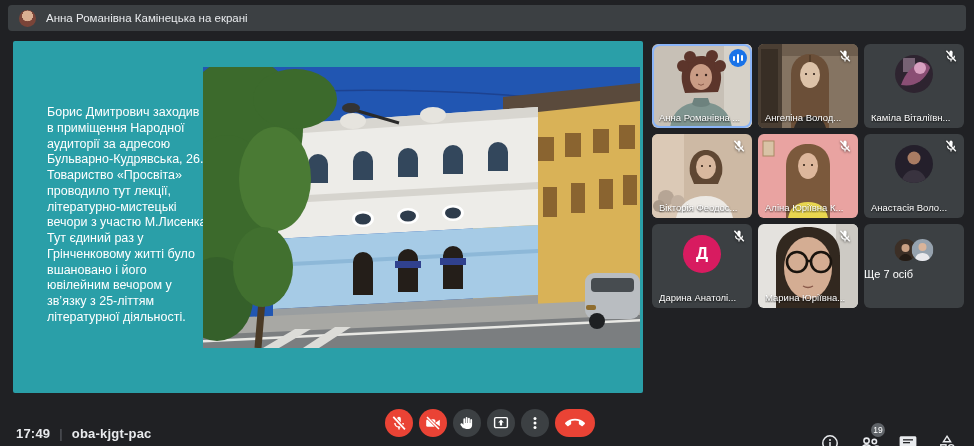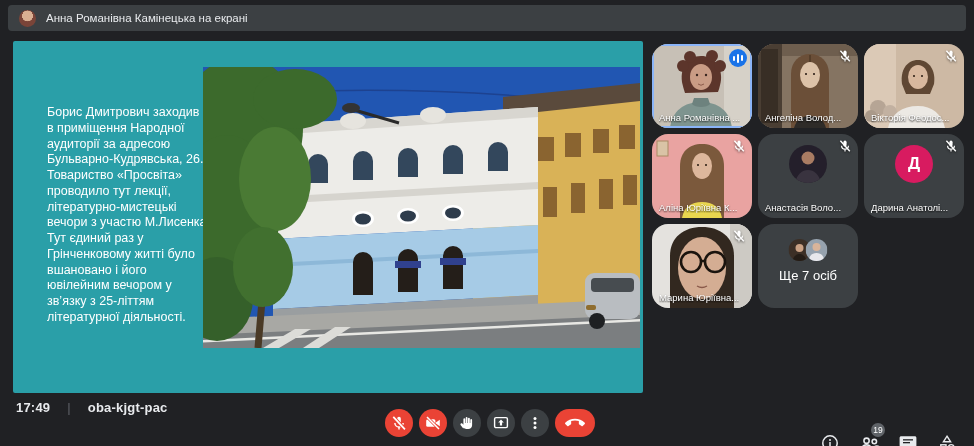--- a/index.html
+++ b/index.html
@@ -23,42 +23,42 @@
   
   .slide{position:absolute;left:13px;top:41px;width:630px;height:352px;
          background:var(--slide_teal);border-radius:2px;overflow:hidden}
   .slide-text{position:absolute;left:34px;top:64px;width:164px;color:#fff;
          font-size:12.5px;line-height:1.26;}
   .slide-photo{position:absolute;left:190px;top:26px;width:437px;height:281px;display:block}
 
   
   .grid{position:absolute;left:652px;top:44px;display:grid;
         grid-template-columns:repeat(3,100px);grid-auto-rows:84px;gap:6px;}
-  .tile{position:relative;background:var(--surface);border-radius:16px;overflow:hidden}
+  .tile{position:relative;background:var(--surface);border-radius:6px;overflow:hidden}
   .tile.speaking::after{content:"";position:absolute;inset:0;border:2.5px solid var(--speaking_blue);
         border-radius:8px;pointer-events:none}
   .scene{position:absolute;inset:0;width:100%;height:100%}
   .tile-name{position:absolute;left:7px;bottom:5px;color:#fff;font-size:9.5px;
         text-shadow:0 1px 2px rgba(0,0,0,.9);white-space:nowrap;max-width:88px;overflow:hidden}
   .mic-off{position:absolute;top:5px;right:6px;width:14px;height:14px;
         filter:drop-shadow(0 1px 1px rgba(0,0,0,.55))}
   .audio-ind{position:absolute;top:5px;right:5px;width:18px;height:18px;border-radius:50%;
         background:var(--audio_blue);display:flex;align-items:center;justify-content:center;gap:1.5px}
   .audio-ind i{width:2.4px;background:#fff;border-radius:2px;display:block}
   .avatar-circle{position:absolute;left:50%;top:36%;transform:translate(-50%,-50%);
         width:38px;height:38px;border-radius:50%;overflow:hidden}
   .avatar-initial{display:flex;align-items:center;justify-content:center;background:var(--avatar_pink);
         color:#fff;font-size:17px;font-weight:bold;width:100%;height:100%}
   .stack{position:absolute;top:15px;left:50%;transform:translateX(-50%);display:flex}
   .stack .s{width:22px;height:22px;border-radius:50%;overflow:hidden}
   .stack .s+.s{margin-left:-5px}
-  .overflow-label{position:absolute;top:44px;width:100%;text-align:center;color:#fff;font-size:13px}
+  .overflow-label{position:absolute;top:44px;width:100%;text-align:left;color:#fff;font-size:11px}
 
   
-  .time-group{position:absolute;left:16px;top:400px;display:flex;align-items:center;gap:17px;
+  .time-group{position:absolute;left:16px;top:426px;display:flex;align-items:center;gap:9px;
         color:var(--text_light);font-size:13px;font-weight:bold;letter-spacing:.2px}
   .sep{color:#5f6368;font-weight:normal}
   .controls{position:absolute;left:385px;top:409px;display:flex;gap:6px;align-items:center}
   .ctl{width:28px;height:28px;border-radius:50%;background:var(--surface);border:none;padding:0;
         display:flex;align-items:center;justify-content:center;cursor:pointer}
   .ctl.danger{background:var(--danger)}
   .ctl.end{width:40px;border-radius:16px}
   .right-icons{position:absolute;right:14px;top:429px;display:flex;gap:13px;align-items:center}
   .ricon{position:relative;width:26px;height:28px;background:none;border:none;padding:0;
         display:flex;align-items:center;justify-content:center;cursor:pointer}
@@ -215,20 +215,39 @@
       <svg viewBox="0 0 14 14">
           <rect x="5.4" y="1.6" width="3.2" height="6" rx="1.6" fill="#fff"></rect>
           <path d="M3.6 6.8a3.4 3.4 0 0 0 6.8 0" fill="none" stroke="#fff" stroke-width="1.2"></path>
           <line x1="7" y1="10.2" x2="7" y2="12.4" stroke="#fff" stroke-width="1.2"></line>
           <line x1="2.4" y1="1.8" x2="11.8" y2="12.2" stroke="#fff" stroke-width="1.4"></line>
         </svg>
     </span>
     <span class="tile-name">Ангеліна Волод...</span>
   </div>
 
+  <div class="tile">
+    <span class="avatar-circle">
+      <svg viewBox="0 0 38 38">
+          <rect width="38" height="38" fill="#2e2430"></rect>
+          <rect x="8" y="3" width="12" height="14" fill="#bfa0b8" opacity="0.5"></rect>
+          <path d="M6 30c4-12 12-20 20-22 4-1 8 1 9 5-6 14-16 19-29 17z" fill="#8a4e74"></path>
+          <circle cx="25" cy="13" r="6" fill="#d8a0c0"></circle>
+        </svg>
+    </span>
+    <span class="mic-off">
+      <svg viewBox="0 0 14 14">
+          <rect x="5.4" y="1.6" width="3.2" height="6" rx="1.6" fill="#fff"></rect>
+          <path d="M3.6 6.8a3.4 3.4 0 0 0 6.8 0" fill="none" stroke="#fff" stroke-width="1.2"></path>
+          <line x1="7" y1="10.2" x2="7" y2="12.4" stroke="#fff" stroke-width="1.2"></line>
+          <line x1="2.4" y1="1.8" x2="11.8" y2="12.2" stroke="#fff" stroke-width="1.4"></line>
+        </svg>
+    </span>
+    <span class="tile-name">Каміла Віталіївн...</span>
+  </div>
 
   <div class="tile">
     <svg class="scene" viewBox="0 0 100 84" preserveAspectRatio="none">
       <rect width="100" height="84" fill="#cdb9a4"></rect>
         <rect width="32" height="84" fill="#dbc9b6"></rect>
       <circle cx="14" cy="64" r="8" fill="#b6a595"></circle>
         <circle cx="26" cy="68" r="7" fill="#c2b1a1"></circle>
         <circle cx="7" cy="72" r="6" fill="#aa9a8a"></circle>
       <path d="M38 40c-2-14 5-24 16-24s18 10 16 24l-4 10H42z" fill="#5f4733"></path>
       <ellipse cx="54" cy="33" rx="10" ry="12" fill="#d8b89e"></ellipse>

